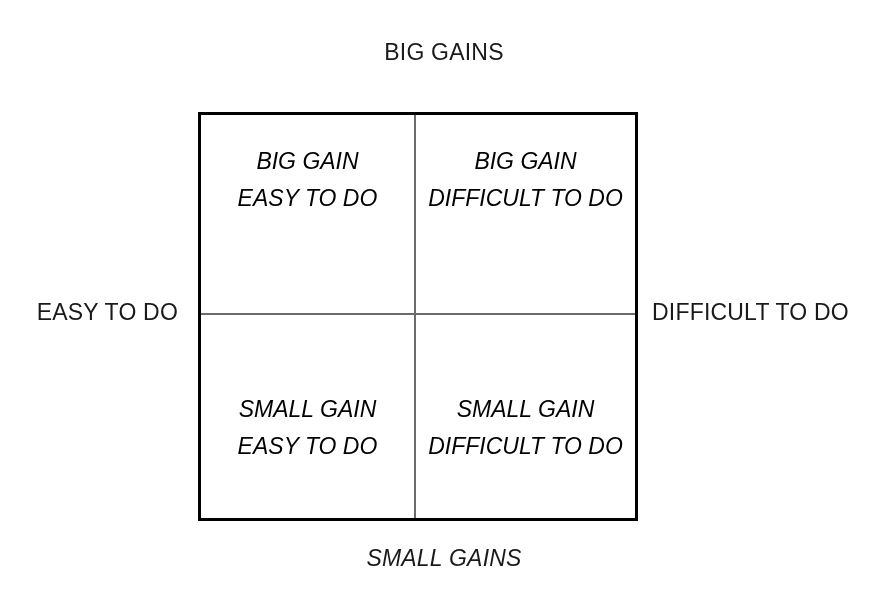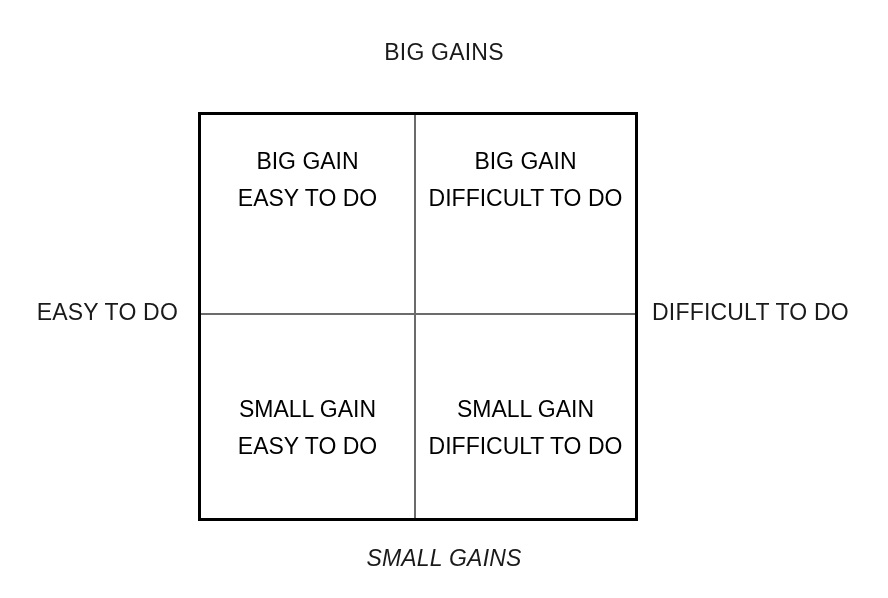--- a/index.html
+++ b/index.html
@@ -122,20 +122,21 @@
   }
 
   .q-bottom-right {
     left: 215px;
     top: 276px;
     width: 219px;
   }
 
   .q-line {
     display: block;
+    font-style: italic;
   }
 </style>
 </head>
 <body>
 
 <div class="stage">
 
   <div class="axis-label axis-top">BIG GAINS</div>
 
   <div class="axis-label axis-left">EASY TO DO</div>

